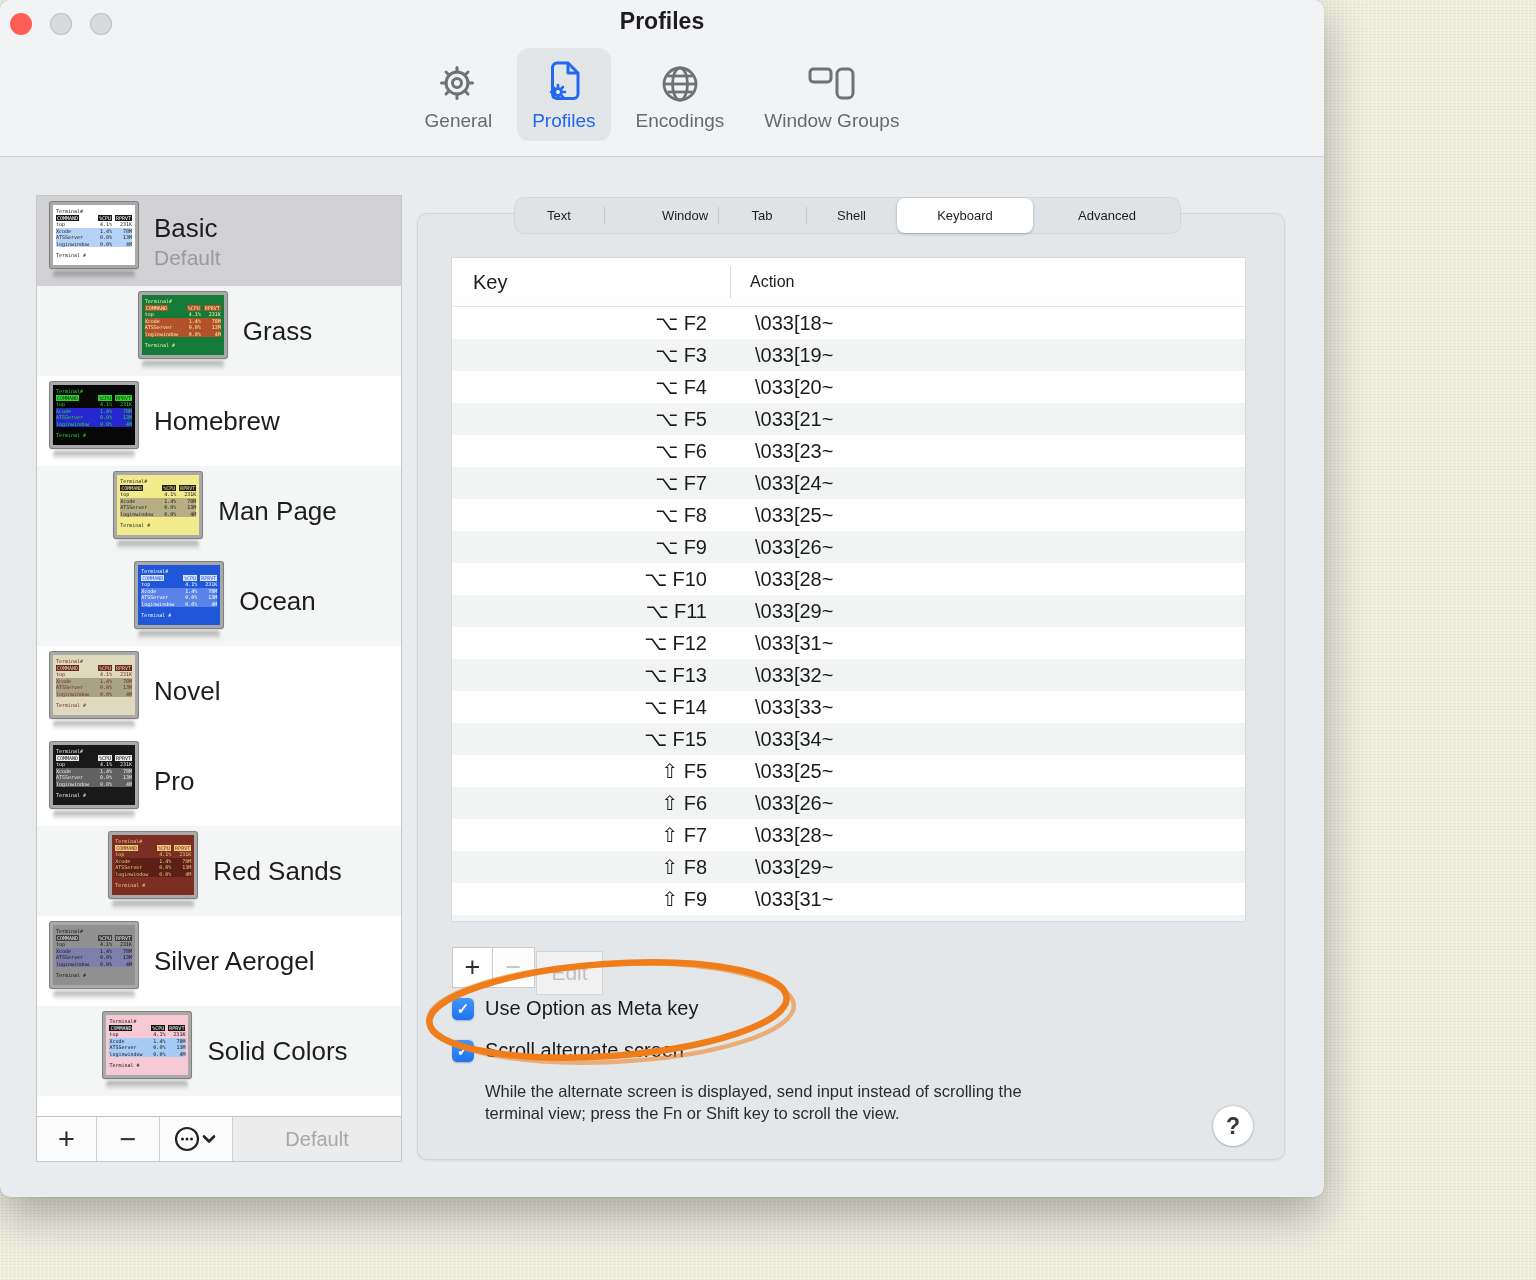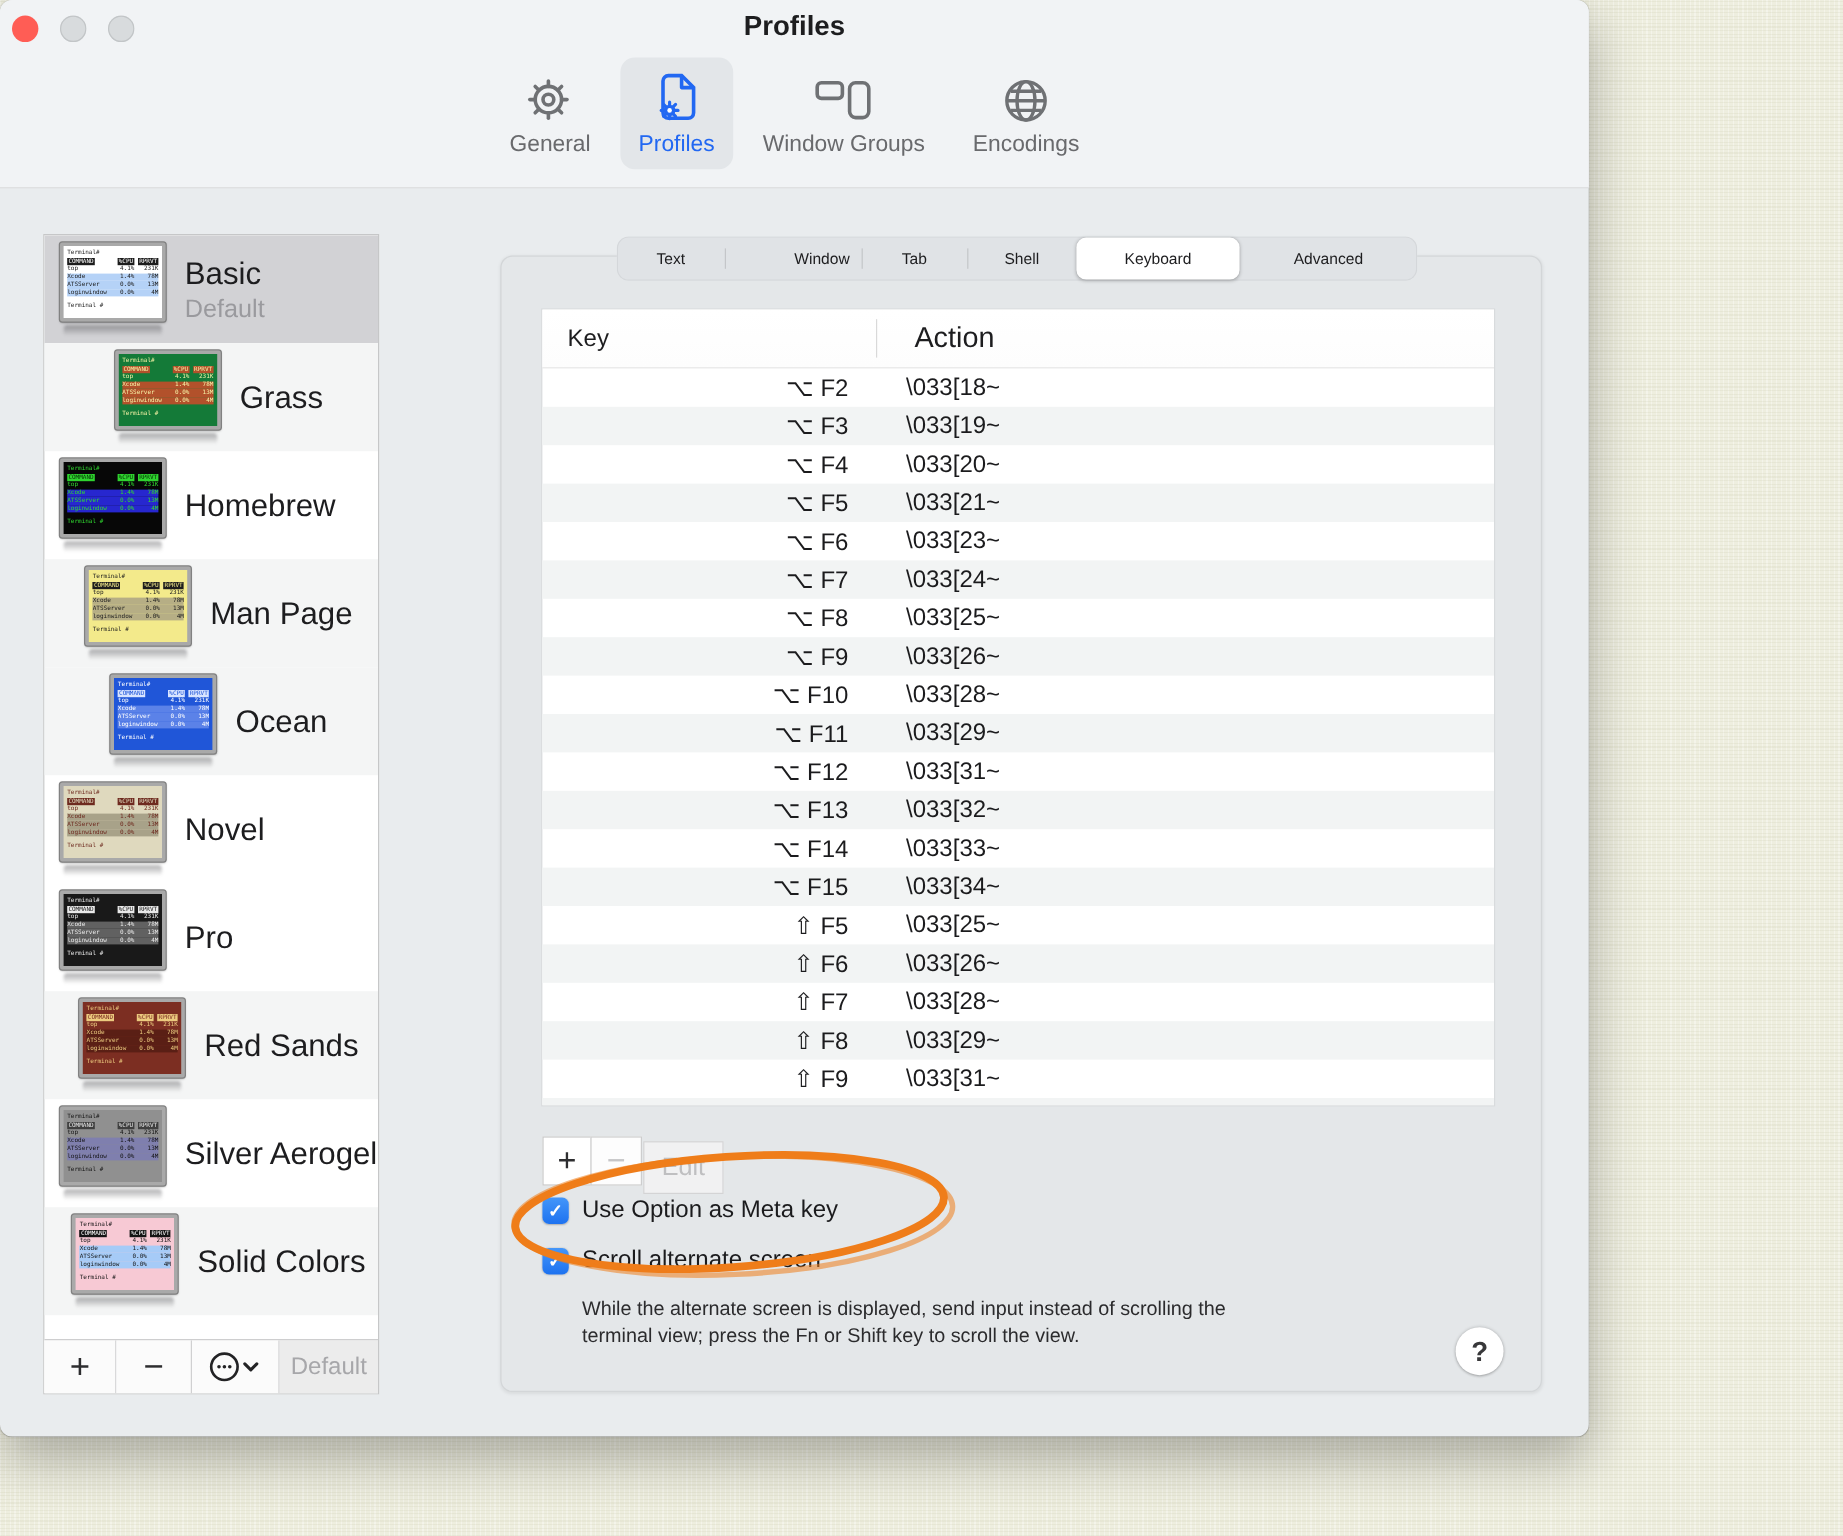--- a/index.html
+++ b/index.html
@@ -24,21 +24,21 @@
     font-size:23px;font-weight:700;color:#1d1d1f;}
   .toolbar{position:absolute;top:48px;left:0;width:100%;display:flex;justify-content:center;
     align-items:flex-end;gap:10px;}
   .tool-item{display:flex;flex-direction:column;align-items:center;gap:3px;
     padding:7px 15px 9px;border-radius:12px;cursor:default;}
   .tool-item .ticon{height:52px;display:flex;align-items:flex-end;justify-content:center;}
   .tool-item .tlabel{font-size:19px;color:#696a6d;white-space:nowrap;}
   .tool-item.selected{background:#e3e6e9;}
   .tool-item.selected .tlabel{color:var(--accent,#2268f2);}
   
-  .sidebar{position:absolute;left:36px;top:195px;width:280px;height:967px;background:#fff;
+  .sidebar{position:absolute;left:36px;top:195px;width:366px;height:967px;background:#fff;
     border:1px solid #c6c7c8;box-sizing:border-box;display:flex;flex-direction:column;}
   .profile-list{flex:1;overflow:hidden;}
   .profile-row{height:90px;display:flex;align-items:center;padding-left:13px;gap:16px;box-sizing:border-box;}
   .profile-row.alt{background:#f4f5f5;justify-content:center;}
   .profile-row.selected{background:#d2d2d5;}
   .thumb-block{width:88px;flex:0 0 88px;}
   .thumb{width:88px;height:66px;box-sizing:border-box;border:3px solid #a9a9a9;
     box-shadow:0 0 0 1px #818181, 0 1px 2px rgba(0,0,0,.35);border-radius:2px;
     background:var(--screen);color:var(--text);overflow:hidden;padding:3px 3px 0 3px;
     font-family:"DejaVu Sans Mono",monospace;font-size:5px;line-height:6.4px;}
@@ -70,21 +70,21 @@
     font-size:13px;color:#1d1d1f;box-sizing:border-box;}
   .tab-seg.divider::before{content:'';position:absolute;left:0;top:10px;bottom:10px;width:1px;background:#c4c6c9;}
   .tab-seg.selected{background:#fff;border-radius:8px;height:35px;
     box-shadow:0 1px 3px rgba(0,0,0,.25), 0 0 0 .5px rgba(0,0,0,.04);z-index:2;}
   
   .table{position:absolute;left:452px;top:258px;width:793px;background:#fff;
     box-shadow:0 0 0 1px rgba(0,0,0,.05);}
   .thead{height:48px;position:relative;display:flex;align-items:center;border-bottom:1px solid #e6e6e6;
     background:linear-gradient(#ffffff,#fdfdfd);}
   .th-key{padding-left:21px;font-size:20px;color:#1d1d1f;}
-  .th-action{position:absolute;left:310px;font-size:24px;color:#1d1d1f;text-align:center;}
+  .th-action{position:absolute;left:298px;font-size:16px;color:#1d1d1f;text-align:center;}
   .col-divider{position:absolute;left:278px;top:8px;height:32px;width:1px;background:#d9d9d9;}
   .trow{height:32px;display:flex;align-items:center;font-size:20px;color:#1b1b1d;}
   .trow.alt{background:#f2f4f4;}
   .cell-key{width:255px;text-align:right;font-family:"Liberation Sans","DejaVu Sans",sans-serif;}
   .cell-action{margin-left:48px;font-family:"Liberation Sans","DejaVu Sans",sans-serif;}
   .row-sliver{height:6px;background:#f2f4f4;}
   
   .btn-add{position:absolute;left:452px;top:947px;width:41px;height:41px;background:#fff;
     border:1px solid #c8c8c9;box-sizing:border-box;display:flex;align-items:center;justify-content:center;
     font-size:27px;font-weight:300;color:#2e2e30;}
@@ -152,38 +152,38 @@
                 <line x1="12" y1="40" x2="22" y2="30"></line>
             </g>
             <circle cx="17" cy="35" r="4.8" fill="#2268f2"></circle>
             <circle cx="17" cy="35" r="1.9" fill="#ffffff"></circle>
           </svg>
         </span>
         <span class="tlabel">Profiles</span>
       </div>
       <div class="tool-item">
         <span class="ticon">
-          <svg width="52" height="44" viewBox="0 0 52 44" fill="none" stroke="#6f7174" stroke-width="3">
-            <rect x="4" y="6" width="21" height="13" rx="3.5"></rect>
-            <rect x="31" y="6" width="16" height="29" rx="5"></rect>
-          </svg>
-        </span>
-        <span class="tlabel">Window Groups</span>
-      </div>
-      <div class="tool-item">
-        <span class="ticon">
           <svg width="46" height="46" viewBox="0 0 46 46" fill="none" stroke="#6f7174" stroke-width="2.8">
             <circle cx="23" cy="23" r="16"></circle>
             <ellipse cx="23" cy="23" rx="7.5" ry="16"></ellipse>
             <line x1="7" y1="23" x2="39" y2="23"></line>
             <line x1="10.5" y1="15" x2="35.5" y2="15"></line>
             <line x1="10.5" y1="31" x2="35.5" y2="31"></line>
           </svg>
         </span>
         <span class="tlabel">Encodings</span>
+      </div>
+      <div class="tool-item">
+        <span class="ticon">
+          <svg width="52" height="44" viewBox="0 0 52 44" fill="none" stroke="#6f7174" stroke-width="3">
+            <rect x="4" y="6" width="21" height="13" rx="3.5"></rect>
+            <rect x="31" y="6" width="16" height="29" rx="5"></rect>
+          </svg>
+        </span>
+        <span class="tlabel">Window Groups</span>
       </div>
     </div>
   </div>
 
   <div class="sidebar">
     <div class="profile-list">
   <div class="profile-row selected">
     <div class="thumb-block">
       <div class="thumb" style="--screen: #ffffff; --text: #1c1c1c; --hl: #b5d2f7; --chipBg: #1c1c1c; --chipText: #ffffff;">
               <div class="t-line">Terminal#</div>

